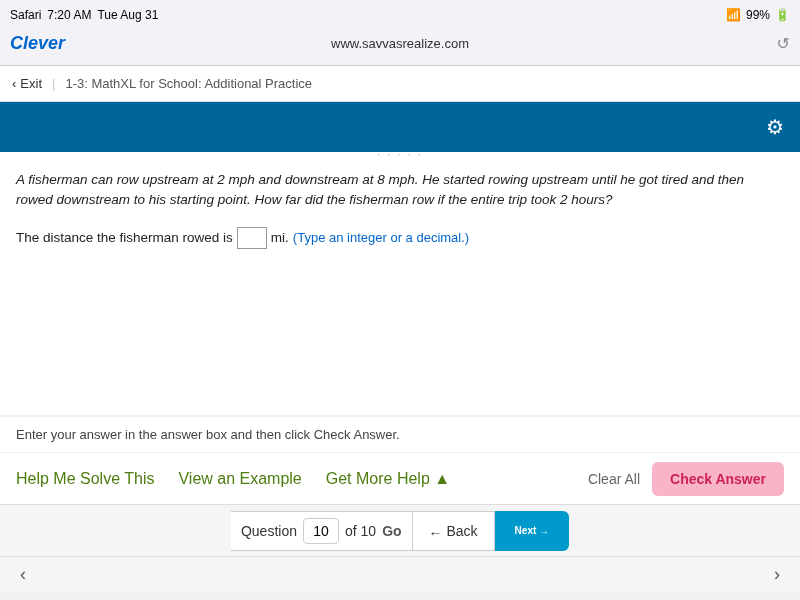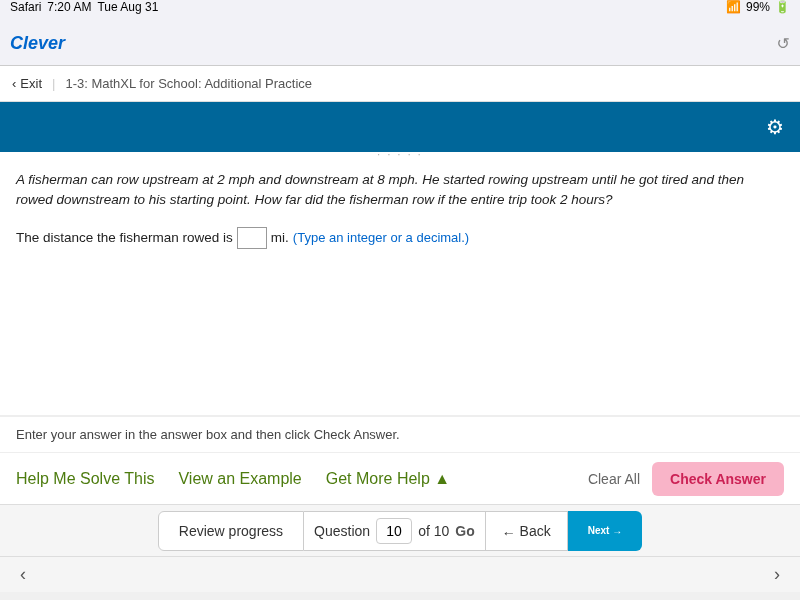--- a/index.html
+++ b/index.html
@@ -3,21 +3,21 @@
   <meta charset="utf-8">
   <style>
     * { box-sizing: border-box; margin: 0; padding: 0; }
     body { font-family: -apple-system, BlinkMacSystemFont, 'Helvetica Neue', Arial, sans-serif; background: #f0f0f0; width: 800px; height: 600px; overflow: hidden; position: relative; }
 
     
     .status-bar {
       background: #f2f2f7;
       height: 22px;
       display: flex;
-      align-items: flex-start;
+      align-items: flex-end;
       justify-content: space-between;
       padding: 0 10px;
       font-size: 12px;
       font-weight: 500;
     }
     .status-left { display: flex; align-items: center; gap: 6px; }
     .status-right { display: flex; align-items: center; gap: 5px; }
 
     
     .browser-bar {
@@ -288,20 +288,21 @@
   </div>
   <div class="status-right">
     <span>📶</span>
     <span>99%</span>
     <span>🔋</span>
   </div>
 </div>
 
 <div class="browser-bar">
   <div class="browser-logo">Clever</div>
+  <div class="browser-url">www.savvasrealize.com</div>
   <div class="browser-reload">
     <span>↺</span>
   </div>
 </div>
 
 <div class="nav-bar">
   <div class="nav-exit">
     <span>‹</span>
     <span>Exit</span>
   </div>
@@ -337,21 +338,20 @@
     <span class="action-link">View an Example</span>
     <span class="action-link">Get More Help ▲</span>
   </div>
   <div class="action-right">
     <button class="clear-all-btn">Clear All</button>
     <button class="check-answer-btn">Check Answer</button>
   </div>
 </div>
 
 <div class="bottom-nav">
-  <button class="review-progress-btn">Review progress</button>
   <div class="question-nav">
     <span>Question</span>
     <input class="question-input" type="text" value="10" style="">
     <span>of 10</span>
     <button class="go-btn">Go</button>
   </div>
   <button class="back-btn">← Back</button>
   <button class="next-btn">Next →</button>
 </div>
 

